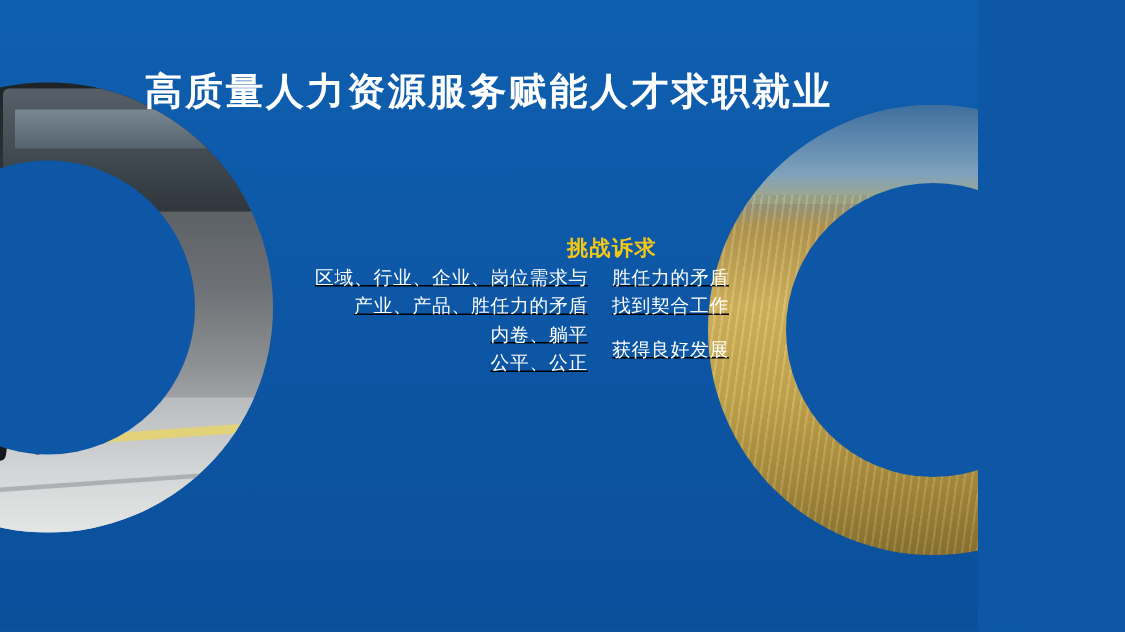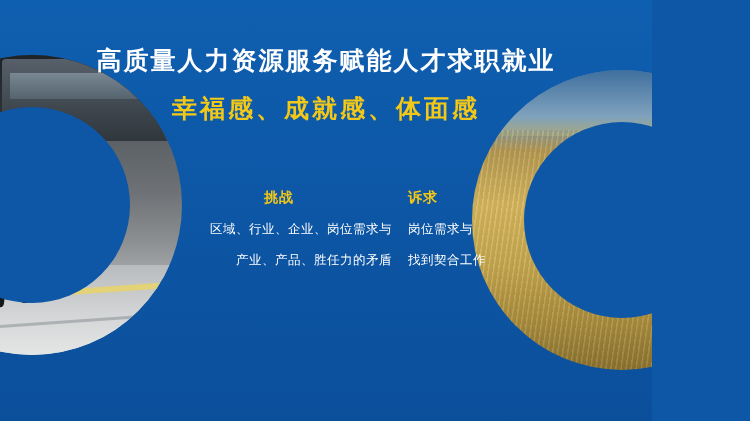--- a/index.html
+++ b/index.html
@@ -159,34 +159,33 @@
   .col-a {
     width: 258px;
     text-align: right;
     padding-right: 16px;
     box-sizing: border-box;
   }
   .col-b {
     width: 182px;
     text-align: left;
     box-sizing: border-box;
-    margin-top: 32px;
   }
   .head-label {
     font-size: 14px;
     font-weight: bold;
     color: #f4c816;
     letter-spacing: 1px;
   }
-  .head-a { text-align: center; padding-right: 0; }
+  .head-a { text-align: right; padding-right: 0; }
   .head-b { text-align: left; }
   .matrix-row {
     display: flex;
     align-items: center;
-    margin-top: 12px;
+    text-decoration: underline;
   }
   .cell-challenge {
     width: 258px;
     padding-right: 16px;
     box-sizing: border-box;
     text-align: right;
     color: #ffffff;
     font-size: 12.5px;
     line-height: 19px;
     letter-spacing: .5px;
@@ -223,47 +222,55 @@
   <div class="ring-left-hole"></div>
 
   <div class="photo-right">
     <div class="pr-sky"></div>
     <div class="pr-field"></div>
   </div>
   <div class="ring-right-hole"></div>
 
   <div class="headline">
     <div class="line1">高质量人力资源服务赋能人才求职就业</div>
-    <div class="line2">幸福感、成就感、体面感</div>
   </div>
 
   <div class="matrix">
 
     <div class="matrix-head">
       <div class="col-a head-a">
         <span class="head-label">挑战</span>
       </div>
       <div class="col-b head-b">
         <span class="head-label">诉求</span>
       </div>
     </div>
 
     <div class="matrix-row">
       <div class="cell-challenge">
         <span class="cell-line">区域、行业、企业、岗位需求与</span>
       </div>
       <div class="cell-need">
-        <span class="cell-line">岗位需求与</span>
+        <span class="cell-line">胜任力的矛盾</span>
       </div>
     </div>
 
     <div class="matrix-row">
       <div class="cell-challenge">
         <span class="cell-line">产业、产品、胜任力的矛盾</span>
       </div>
       <div class="cell-need">
         <span class="cell-line">找到契合工作</span>
       </div>
     </div>
 
+    <div class="matrix-row">
+      <div class="cell-challenge">
+        <span class="cell-line">内卷、躺平</span>
+        <span class="cell-line">公平、公正</span>
+      </div>
+      <div class="cell-need">
+        <span class="cell-line">获得良好发展</span>
+      </div>
+    </div>
 
   </div>
 </div>
 
 </body></html>

